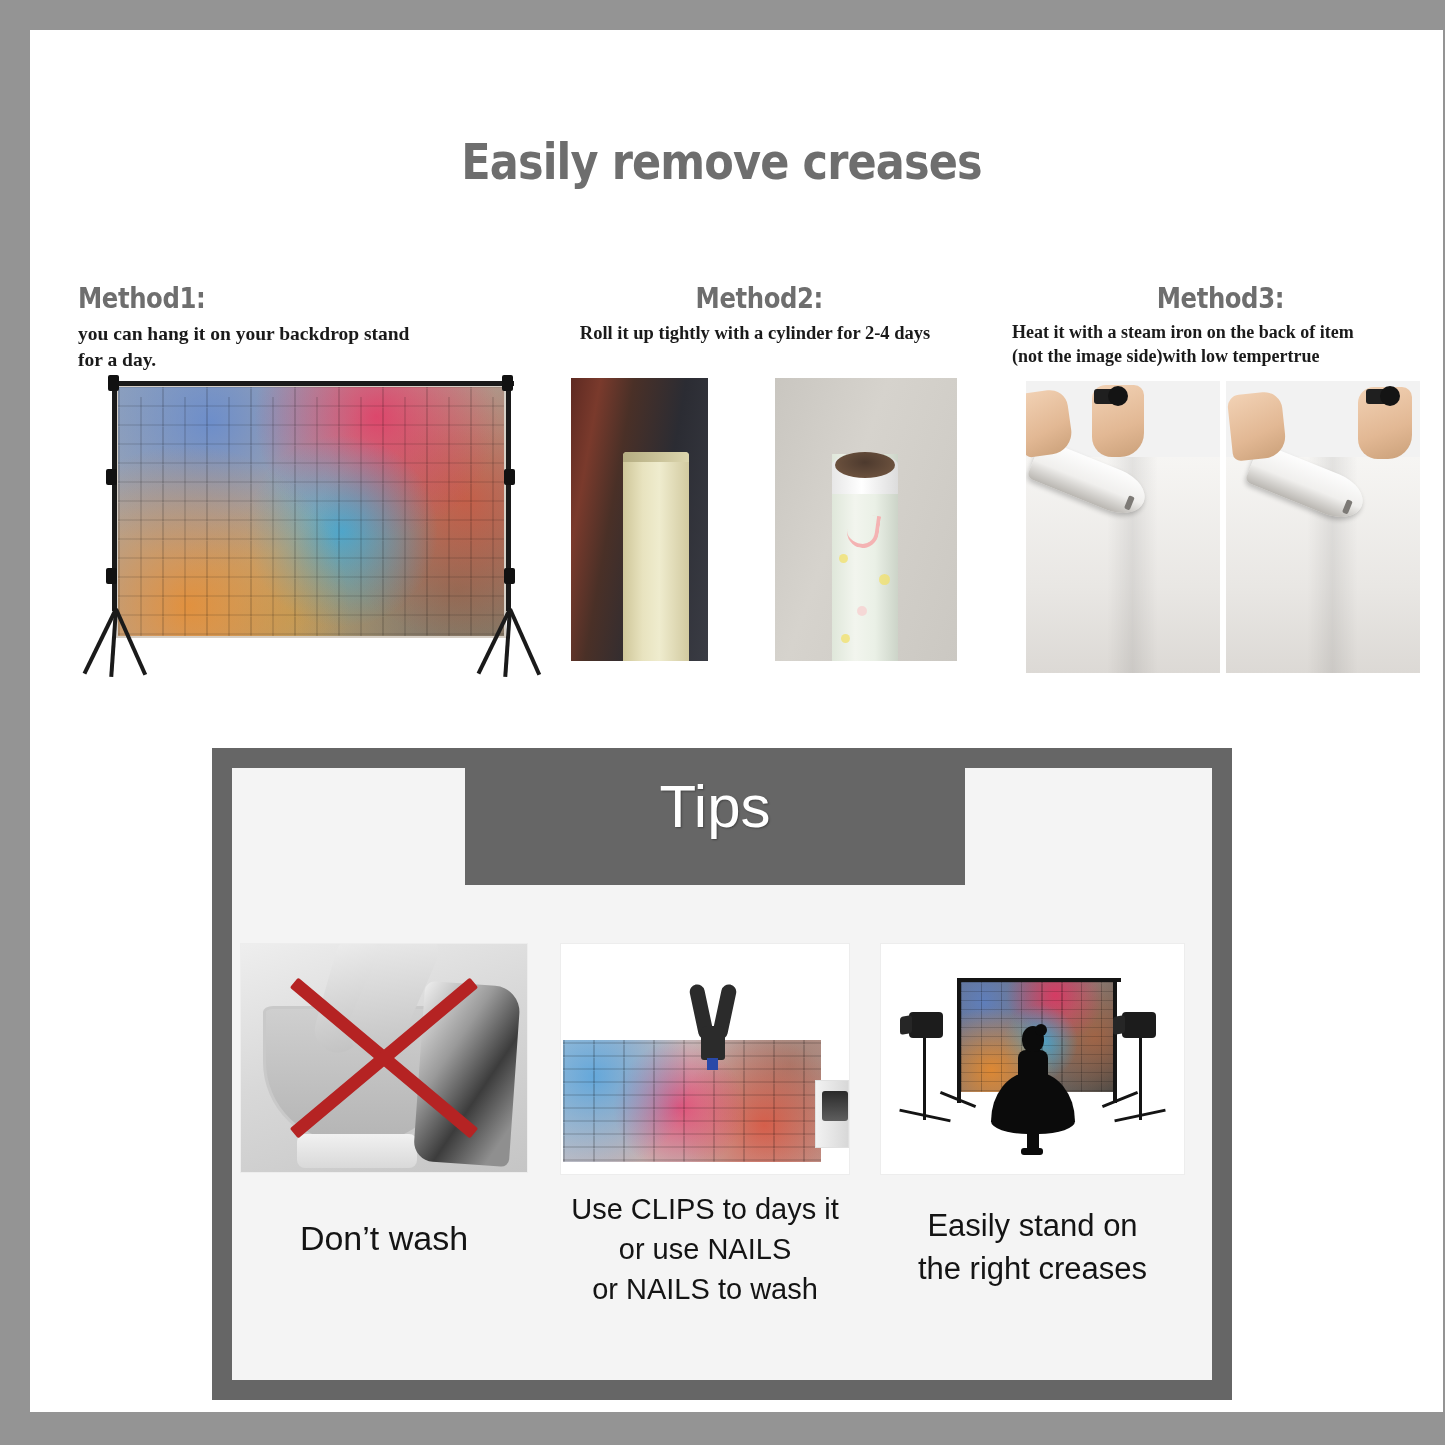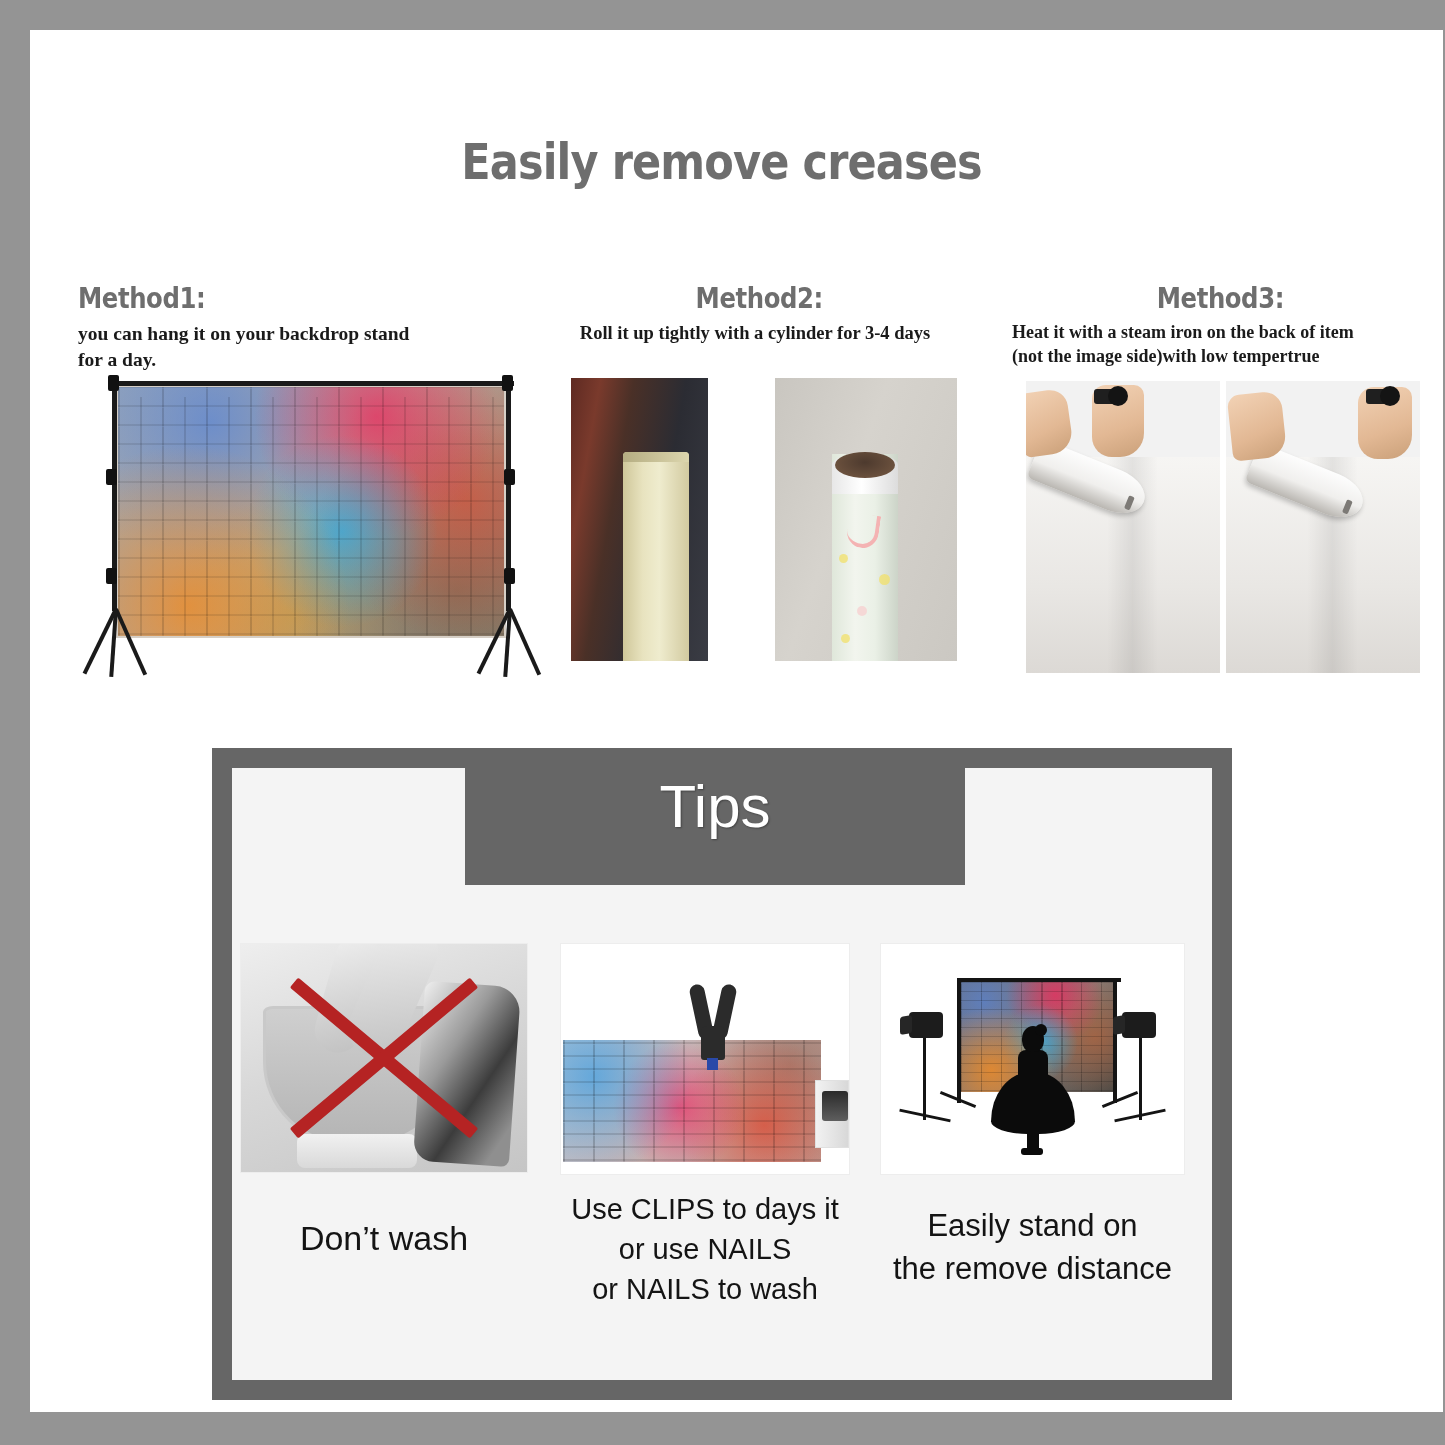--- a/index.html
+++ b/index.html
@@ -361,21 +361,21 @@
         <div class="leg" style="left:30px;  top:236px; height:68px; transform:rotate(4deg);"></div>
         <div class="leg" style="left:424px; top:236px; height:72px; transform:rotate(26deg);"></div>
         <div class="leg" style="left:424px; top:236px; height:72px; transform:rotate(-24deg);"></div>
         <div class="leg" style="left:424px; top:236px; height:68px; transform:rotate(4deg);"></div>
       </div>
     </div>
 
     <div class="method m2">
       <div class="method-head">Method2:</div>
       <div class="method-desc">
-        <div>Roll it up tightly with a cylinder for 3-4 days</div>
+        <div>Roll it up tightly with a cylinder for 2-4 days</div>
       </div>
       <div style="position:absolute; left:28px; top:92px; width:180px; height:300px;">
         <div class="photo roll-dark">
           <div class="tube"></div>
         </div>
       </div>
       <div style="position:absolute; left:240px; top:92px; width:190px; height:300px;">
         <div class="photo roll-light">
           <div class="tube"></div>
           <div class="collar"></div>
@@ -474,20 +474,20 @@
               <div class="torso"></div>
               <div class="head"></div>
               <div class="bun"></div>
               <div class="legs"></div>
               <div class="foot"></div>
             </div>
           </div>
         </div>
         <div class="tip-caption">
           <div>Easily stand on</div>
-          <div>the remove distance</div>
+          <div>the right creases</div>
         </div>
       </div>
 
     </div>
   </div>
 
 </div>
 
 </body></html>

